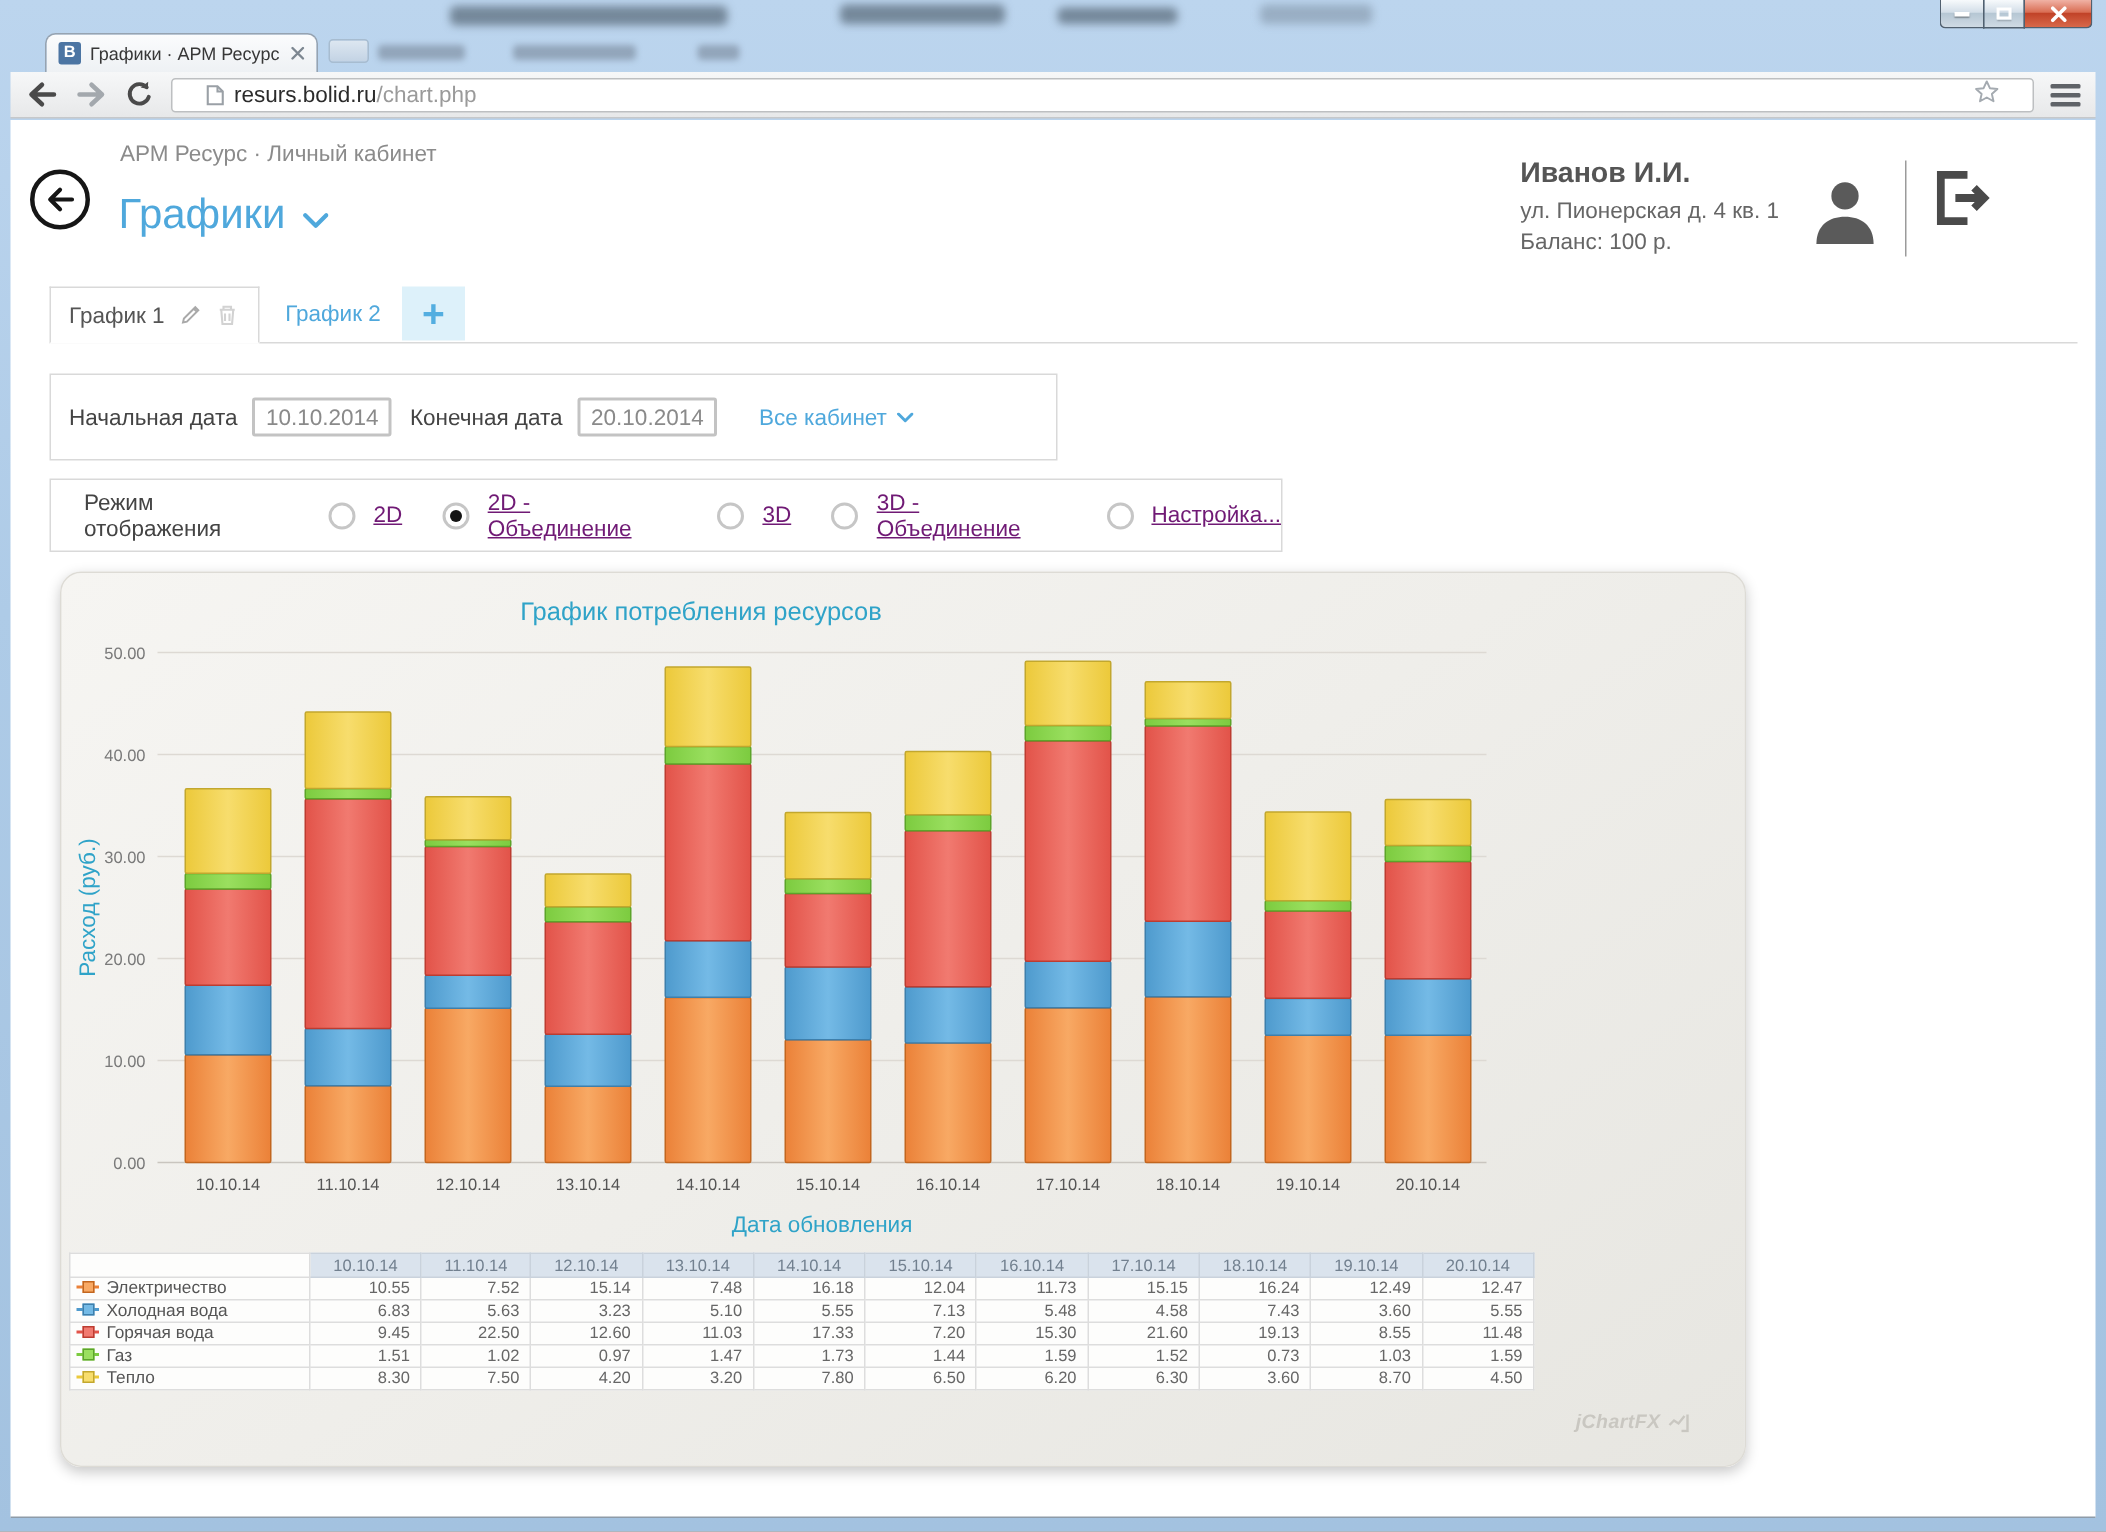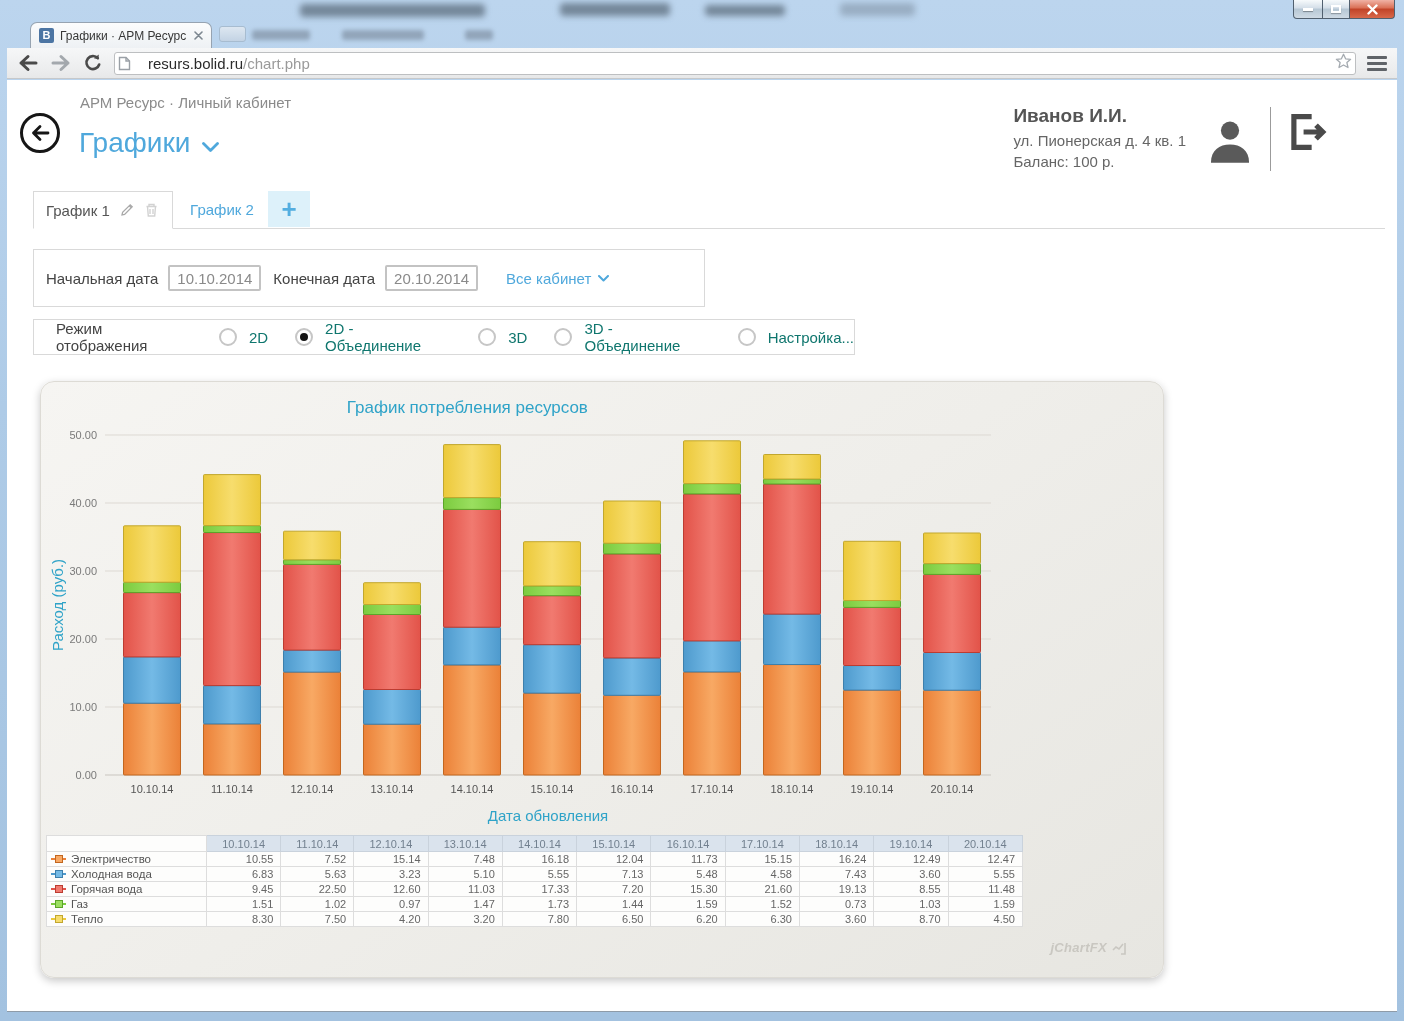--- a/index.html
+++ b/index.html
@@ -36,21 +36,21 @@
           background:linear-gradient(#dde7f1,#c3d3e4); border:1px solid #a7bcd0; border-radius:3px; }
   .strip-smudge { position:absolute; top:8px; height:10px; border-radius:3px; filter:blur(2px);
           background:rgba(84,96,110,.40); }
 
   .toolbar { position:absolute; top:48px; left:7px; right:7px; height:31px;
              background:linear-gradient(#f6f7f8,#eceDee 70%,#e7e8e9);
              border-bottom:1px solid #c6c8ca; display:flex; align-items:center;
              padding:0 10px; gap:11px; }
   .nav-ic { display:flex; align-items:center; }
   .urlbar { flex:1; height:23px; background:#fff; border:1px solid #bdbfc1; border-radius:3px;
-            display:flex; align-items:center; padding:0 3px; gap:17px; }
+            display:flex; align-items:center; padding:0 22px; gap:6px; }
   .url-text { font-size:15px; color:#2b2b2b; }
   .url-path { color:#9a9a9a; }
   .star { margin-left:auto; }
   .menu-btn { width:20px; display:flex; flex-direction:column; gap:3px; cursor:pointer; }
   .menu-btn b { height:3px; background:#5f6368; border-radius:1px; }
 
   
   .page { position:absolute; top:80px; left:7px; right:7px; bottom:9px; background:#fff;
           border-bottom:1px solid #8e9ba8; }
 
@@ -72,33 +72,33 @@
               gap:9px; padding:0 12px; z-index:2; }
   .doc-tab1-label { font-size:15px; color:#555; }
   .doc-tab2 { position:absolute; left:173px; top:111px; width:84px; height:37px; display:flex;
               align-items:center; justify-content:center; font-size:15px; color:#4fa8dc; cursor:pointer; }
   .doc-tab-add { position:absolute; left:261px; top:111px; width:42px; height:36px; background:#ddf1fa;
               color:#53aee0; font-size:26px; font-weight:bold; display:flex; align-items:center;
               justify-content:center; cursor:pointer; }
 
   .fbox { position:absolute; border:1px solid #d9d9d9; display:flex; align-items:center; background:#fff; }
   .fbox1 { left:26px; top:169px; width:672px; height:58px; padding-left:12px; }
-  .fbox2 { left:26px; top:239px; width:822px; height:36px; padding-left:22px; }
+  .fbox2 { left:26px; top:239px; width:822px; height:49px; padding-left:22px; }
   .flabel { font-size:15px; color:#444; }
   .date-input { width:93px; height:26px; border:2px solid #c3c3c3; border-radius:2px; font-size:15px;
                 color:#8a8a8a; padding:0 7px; margin-left:10px; font-family:"Liberation Sans",sans-serif; }
   .res-link { display:flex; align-items:center; gap:7px; margin-left:28px; color:#4fa8dc;
               font-size:15px; cursor:pointer; }
   .radio-group { display:flex; align-items:center; gap:27px; margin-left:22px; }
   .radio { display:flex; align-items:center; gap:12px; cursor:pointer; }
   .rb { width:18px; height:18px; min-width:18px; border:2px solid #c6c6c6; border-radius:50%;
         background:#fff; position:relative; }
   .rb.on::after { content:""; position:absolute; left:3px; top:3px; width:8px; height:8px;
         background:#151515; border-radius:50%; }
-  .radio span.rlabel { font-size:15px; color:#0f766e; }
+  .radio span.rlabel { font-size:15px; color:#701a75;text-decoration:underline; }
 
   
   .chart-panel { position:absolute; left:33px; top:301px; width:1124px; height:597px;
                  border-radius:14px; border:1px solid #dddbd5;
                  background:linear-gradient(145deg,#f6f5f2 0%,#efeeea 50%,#e7e6e1 100%);
                  box-shadow:0 3px 9px rgba(0,0,0,.22); }
   .chart-title { position:absolute; top:16px; left:0; width:76%; text-align:center;
                  font-size:17px; color:#2fa3c8; }
   #chart { position:absolute; left:0; top:40px; }
   .dtable-wrap { position:absolute; left:5px; top:453px; width:977px; }

